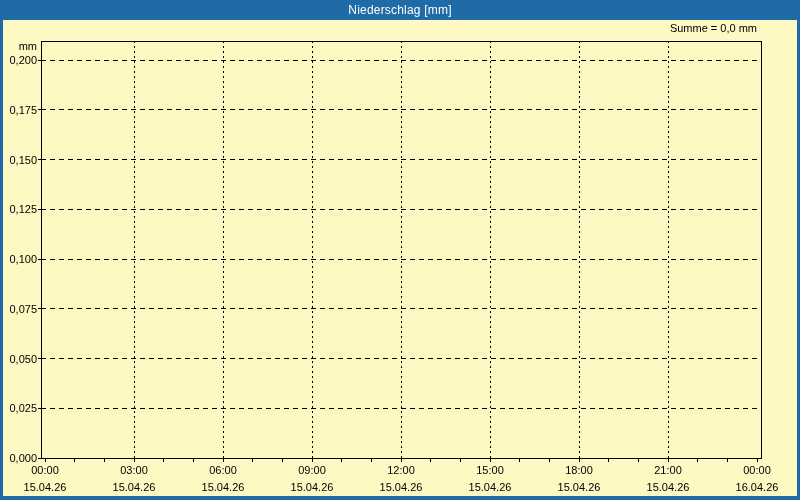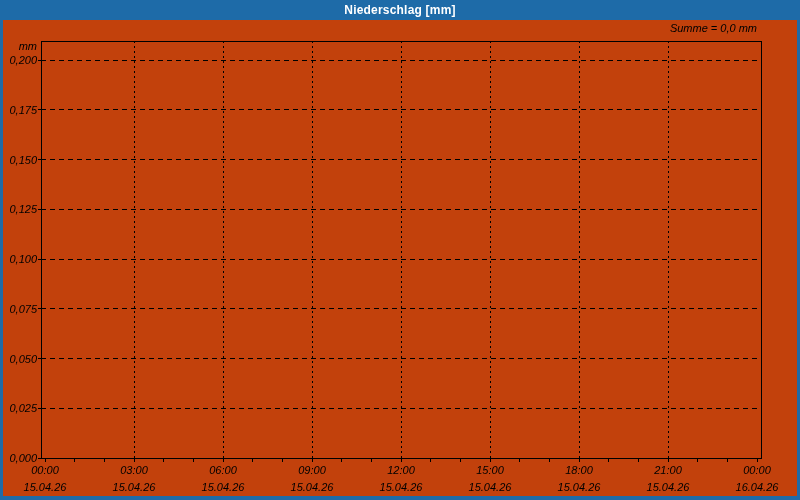--- a/index.html
+++ b/index.html
@@ -14,28 +14,27 @@
     box-sizing: border-box;
   }
   .titlebar {
     position: absolute; left: 0; top: 0; right: 0; height: 20px;
     background: #1e6ba8;
     display: flex; align-items: center; justify-content: center;
   }
   .titlebar .title {
     color: #ffffff;
     font-size: 12px;
-    font-weight: bold;
+    font-weight: normal;
     letter-spacing: 0.2px;
   }
   .content {
     position: absolute;
     left: 3px; right: 3px; top: 20px; bottom: 4px;
-    background: #c2410c;
-    font-style: italic;
+    background: #fef9c3;
   }
   .summary {
     position: absolute;
     top: 2px; right: 40px;
     font-size: 11px;
     color: #000000;
     white-space: nowrap;
   }
   svg text {
     font-family: "Liberation Sans", sans-serif;

